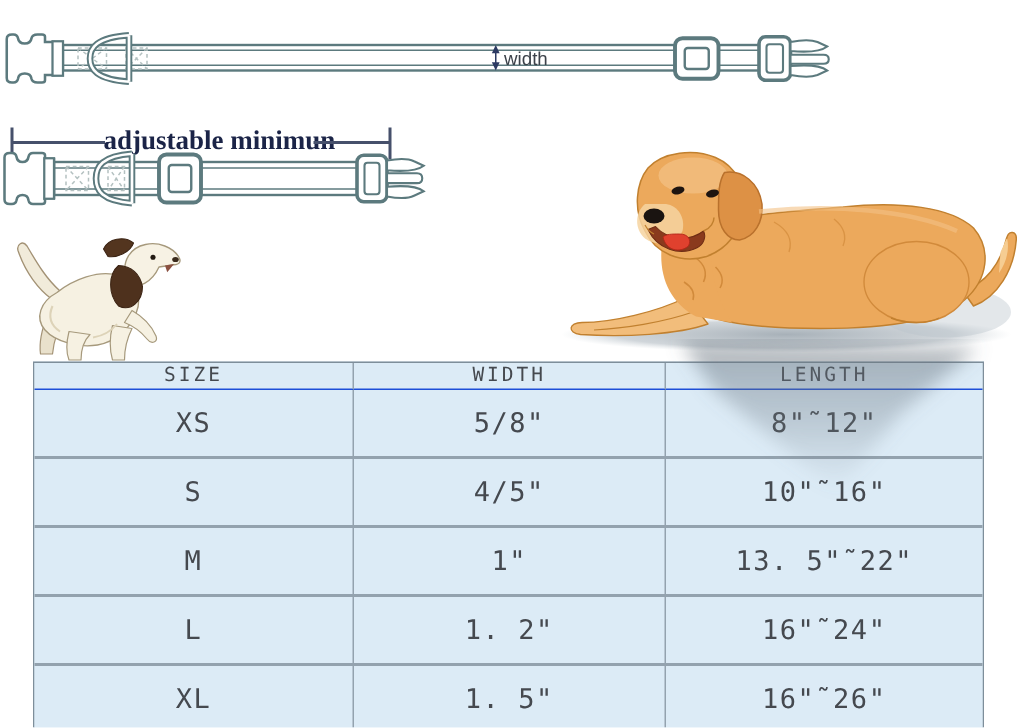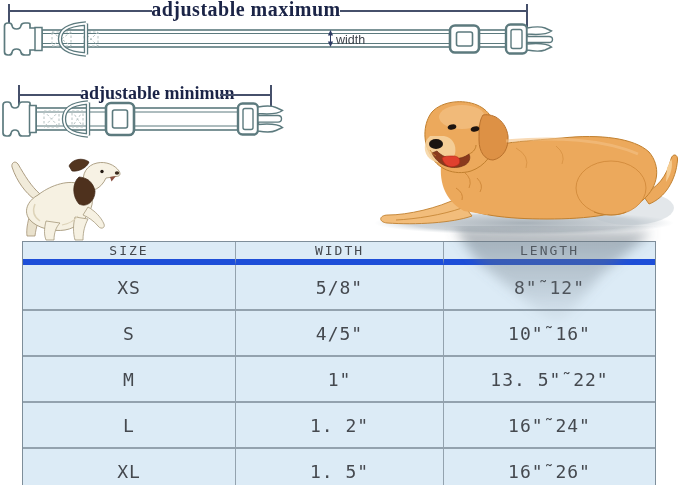--- a/index.html
+++ b/index.html
@@ -15,37 +15,30 @@
   
   .size-table{position:absolute;left:22px;top:241px;width:632px;
               border:1.5px solid #7e8e9a;background:#dcebf6;
               font-family:"DejaVu Sans Mono",monospace;color:#45494f;}
   .tr{display:grid;grid-template-columns:213px 208px 1fr;}
   .tr.head .td{height:17px;line-height:17px;font-size:13px;letter-spacing:2px;}
   .tr.row .td{height:44px;font-size:18px;letter-spacing:1px;display:flex;
               align-items:center;justify-content:center;}
   .td{text-align:center;background:#dcebf6;}
   .td.c1,.td.c2{border-right:1px solid #93a2ae;}
-  .tr.head .td{border-bottom:6px solid #1d4ed8;}
+  .tr.head .td{border-bottom:1px solid #1d4ed8;}
   .tr.row + .tr.row .td{border-top:2px solid #93a2ae;}
   svg{position:absolute;display:block;}
   .overlay{pointer-events:none;}
 </style>
 </head>
 <body>
 
 <div class="stage">
 
-  <div style="position:absolute;left:0;top:0;width:679px;height:70px;">
-    <div class="dim-tick" style="left:8px;top:4px;height:23px;"></div>
-    <div class="dim-line" style="left:10px;top:10px;width:142px;"></div>
-    <div class="dim-label max">adjustable maximum</div>
-    <div class="dim-line" style="left:340px;top:10px;width:187px;"></div>
-    <div class="dim-tick" style="left:526px;top:4px;height:23px;"></div>
-  </div>
 
   <svg style="left:0;top:18px;" width="580" height="62" viewBox="0 0 580 62">
 
     <g>
       <rect x="42" y="12" width="470" height="17" fill="#ffffff" stroke="#5c7a7e" stroke-width="1.6"></rect>
       <line x1="42" y1="15.5" x2="512" y2="15.5" stroke="#5c7a7e" stroke-width="1"></line>
       <line x1="42" y1="25.5" x2="512" y2="25.5" stroke="#5c7a7e" stroke-width="1"></line>
     </g>
 
     <g fill="#ffffff" stroke="#5c7a7e">
@@ -79,21 +72,21 @@
 
     <g fill="#ffffff" stroke="#5c7a7e">
       <rect x="506" y="6.5" width="21" height="29" rx="4.5" stroke-width="2.4"></rect>
       <rect x="511" y="11.5" width="11" height="19" rx="2" stroke-width="1.4"></rect>
       <path stroke-width="1.4" d="M527 10 C535 8.5 541 8.5 545 10 L551.5 13 C547 16.5 538 17 527 16 Z"></path>
       <path stroke-width="1.4" d="M527 18.5 L549 18.5 Q552.5 18.5 552.5 21.5 Q552.5 24.5 549 24.5 L527 24.5 Z"></path>
       <path stroke-width="1.4" d="M527 32 C535 33.5 541 33.5 545 32 L551.5 29 C547 25.5 538 25 527 26 Z"></path>
     </g>
   </svg>
 
-  <div style="position:absolute;left:14px;top:0;width:300px;height:120px;">
+  <div style="position:absolute;left:3px;top:0;width:300px;height:120px;">
     <div class="dim-tick" style="left:4px;top:85px;height:21px;"></div>
     <div class="dim-line" style="left:5px;top:94px;width:62px;"></div>
     <div class="dim-label min">adjustable minimun</div>
     <div class="dim-line" style="left:206px;top:94px;width:51px;"></div>
     <div class="dim-tick" style="left:256px;top:85px;height:21px;"></div>
   </div>
 
   <svg style="left:0;top:98px;" width="300" height="55" viewBox="0 0 300 55">
     <g>
       <rect x="36" y="10" width="204" height="22" fill="#ffffff" stroke="#5c7a7e" stroke-width="1.6"></rect>

